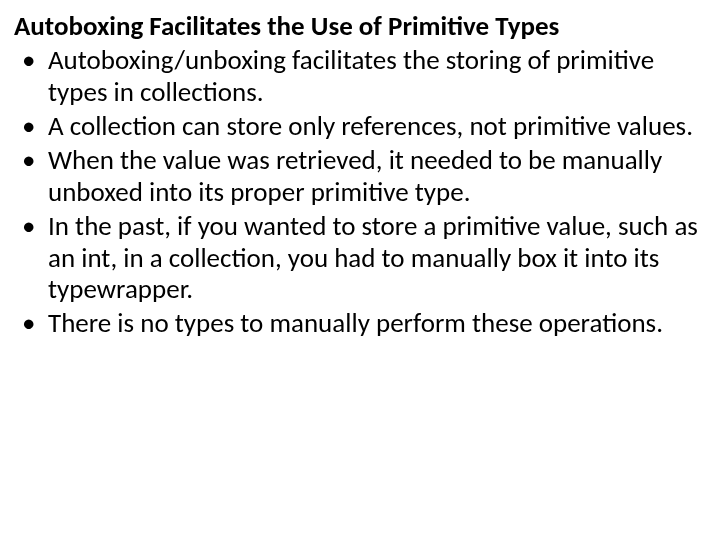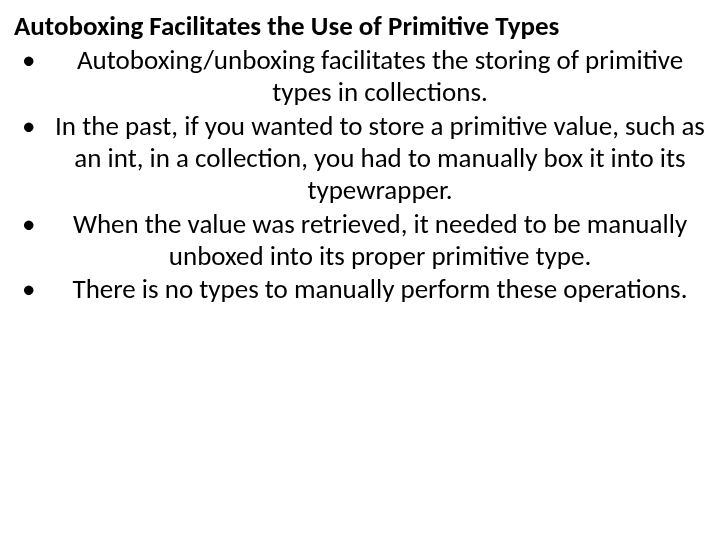--- a/index.html
+++ b/index.html
@@ -21,21 +21,20 @@
   .title {
     font-size: 27px;
     font-weight: 700;
     line-height: 1.2;
     margin: 0 0 2px 0;
   }
   ul.bullets {
     list-style: none;
     padding: 0;
     margin: 0;
-    text-align: center;
   }
   ul.bullets li {
     position: relative;
     font-size: 27px;
     line-height: 1.18;
     padding-left: 34px;
     margin: 0 0 2px 0;
   }
   ul.bullets li::before {
     content: "•";
@@ -46,17 +45,18 @@
     line-height: 1.18;
   }
 </style>
 </head>
 <body>
 
 <div class="slide">
   <div class="title">Autoboxing Facilitates the Use of Primitive Types</div>
   <ul class="bullets">
     <li>Autoboxing/unboxing facilitates the storing of primitive types in collections.</li>
+    <li>A collection can store only references, not primitive values.</li>
+    <li>When the value was retrieved, it needed to be manually unboxed into its proper primitive type.</li>
     <li>In the past, if you wanted to store a primitive value, such as an int, in a collection, you had to manually box it into its typewrapper.</li>
-    <li>When the value was retrieved, it needed to be manually unboxed into its proper primitive type.</li>
     <li>There is no types to manually perform these operations.</li>
   </ul>
 </div>
 
 </body></html>

